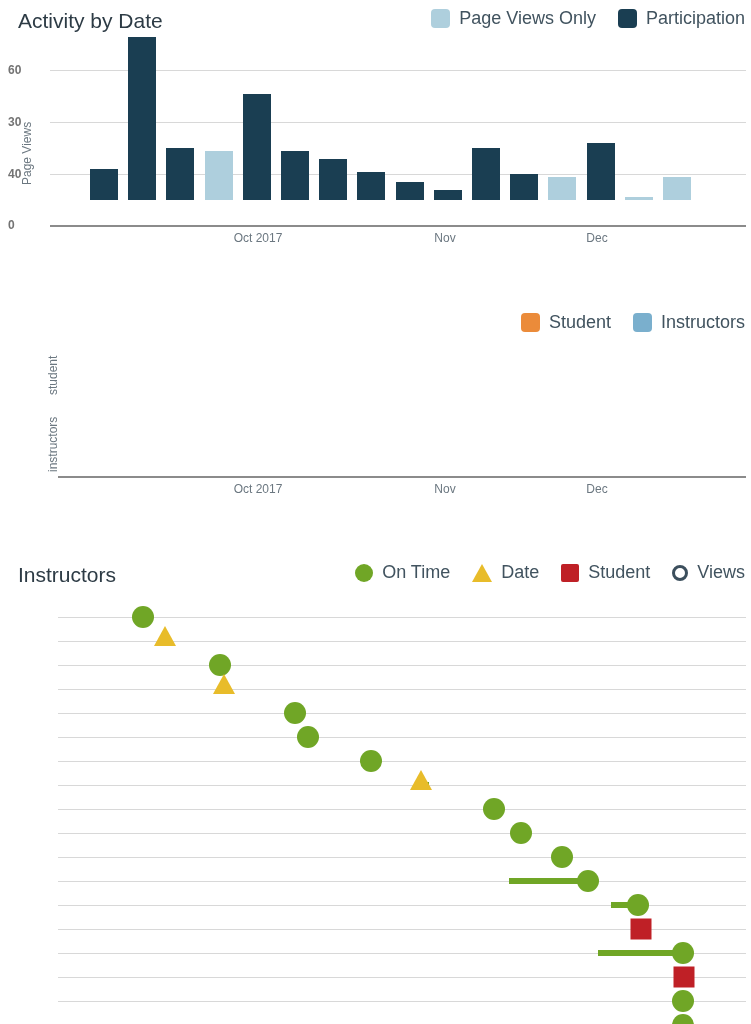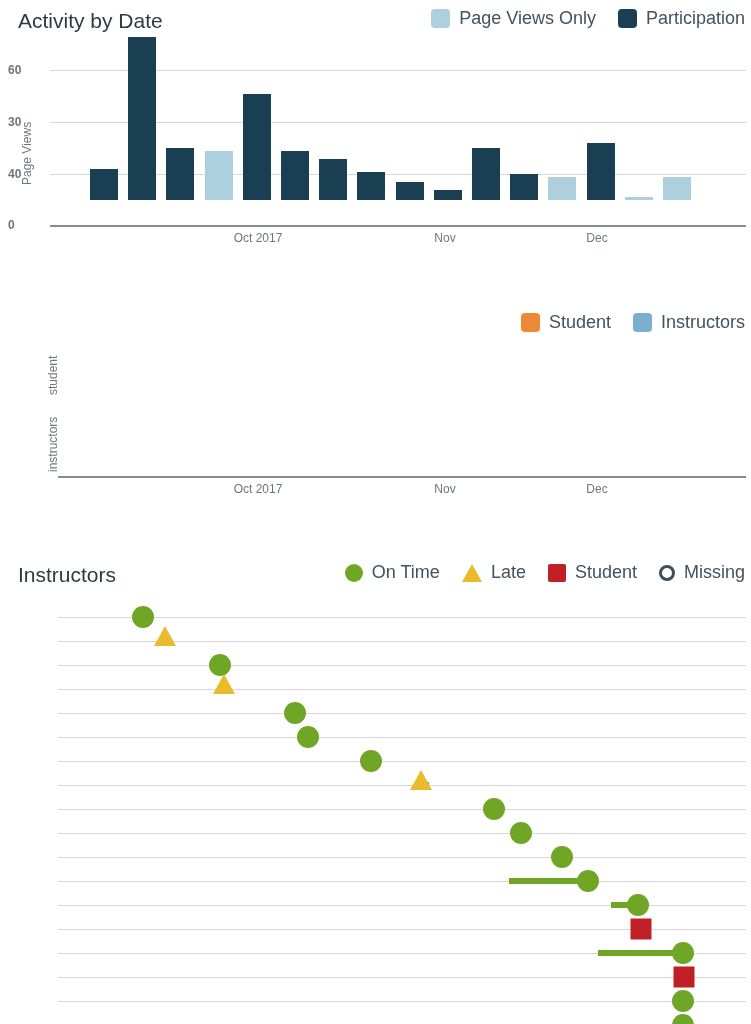--- a/index.html
+++ b/index.html
@@ -217,29 +217,29 @@
 
   <div class="section-head" style="top:558px;">
     <div class="section-title">Instructors</div>
     <div class="legend" style="top:4px;">
       <div class="legend-item">
         <span class="sw sw-circle" style="background:#70a626"></span>
         <span>On Time</span>
       </div>
       <div class="legend-item">
         <span class="sw sw-tri"></span>
-        <span>Late</span>
+        <span>Date</span>
       </div>
       <div class="legend-item">
         <span class="sw sw-square" style="background:#bf2026"></span>
         <span>Student</span>
       </div>
       <div class="legend-item">
         <span class="sw sw-ring"></span>
-        <span>Missing</span>
+        <span>Views</span>
       </div>
     </div>
   </div>
 
   <div class="sub-plot" style="left:0;top:595px;width:751px;height:429px;">
 
     <div id="sub-grid" style="position:absolute;left:0;top:0;width:751px;height:429px;">
         <div class="gridline" style="left: 58px; right: 5px; top: 22px;"></div>
         <div class="gridline" style="left: 58px; right: 5px; top: 46px;"></div>
         <div class="gridline" style="left: 58px; right: 5px; top: 70px;"></div>

